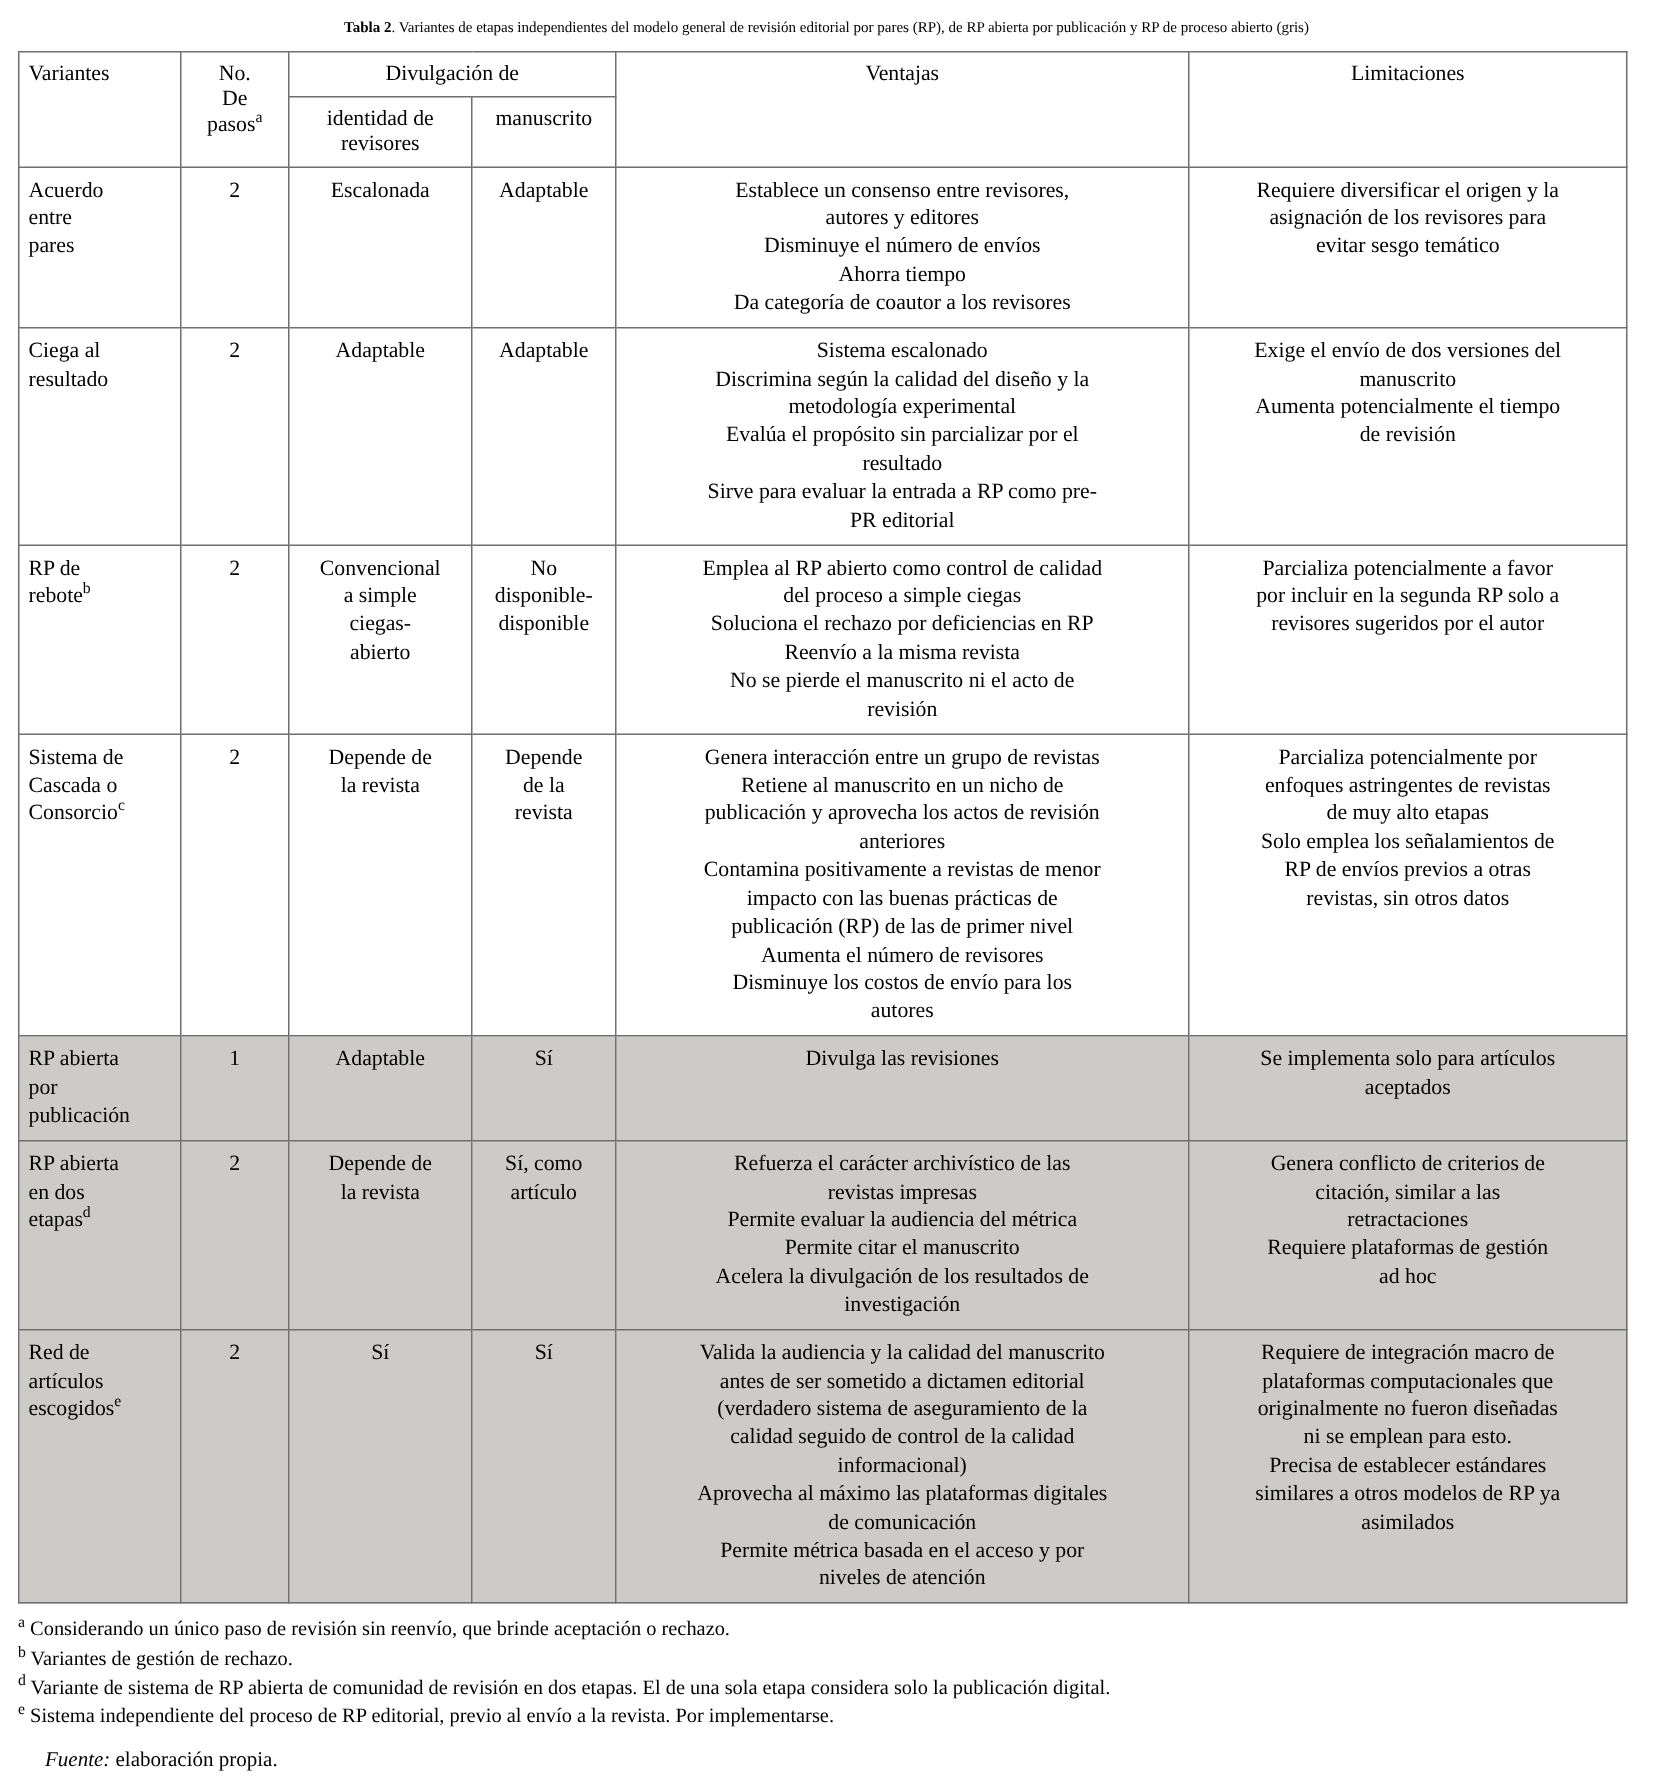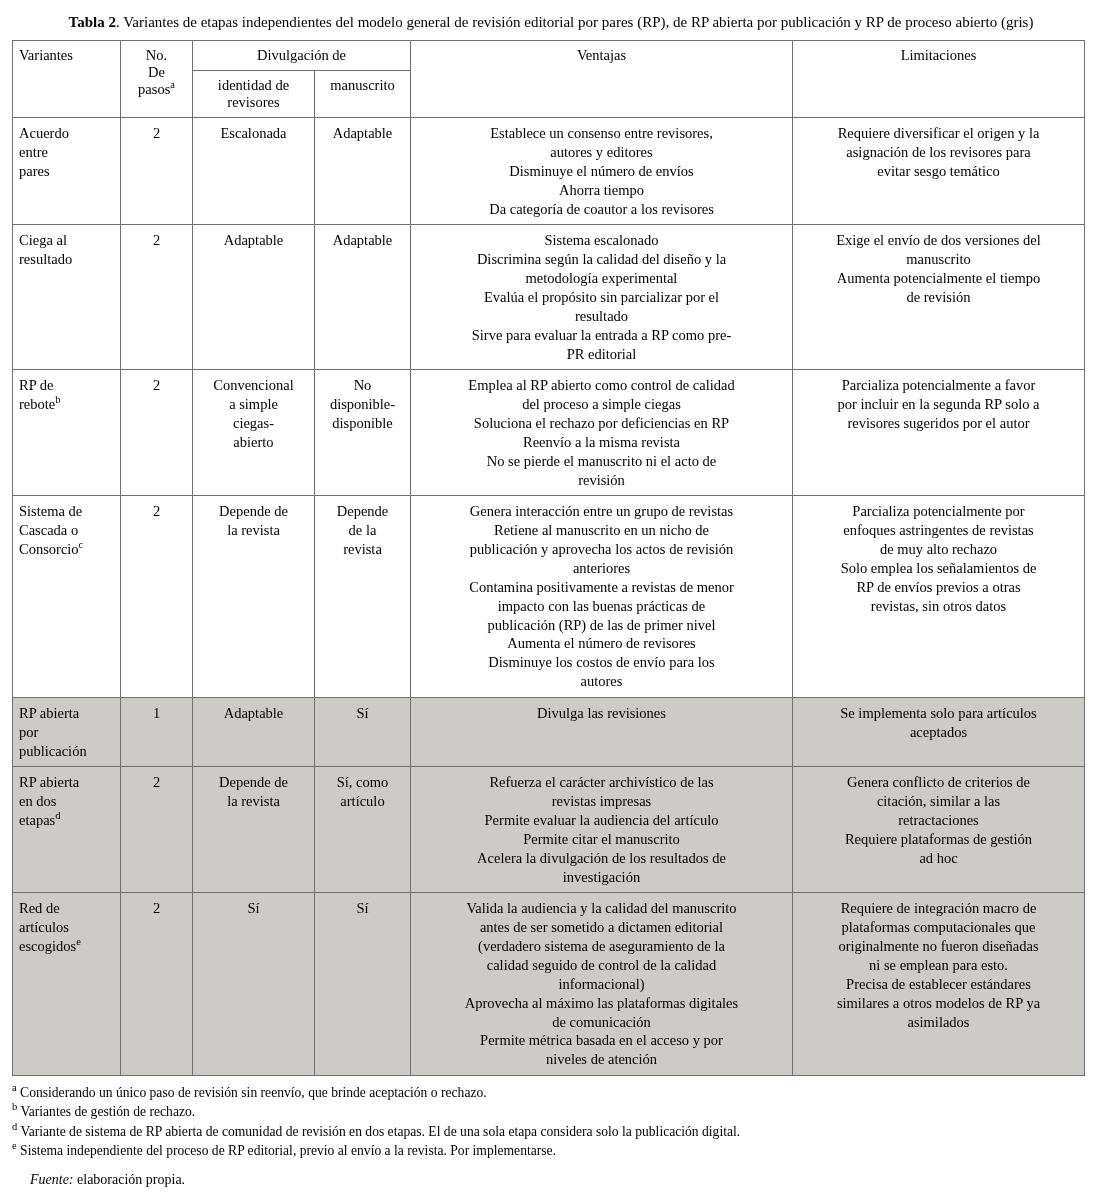--- a/index.html
+++ b/index.html
@@ -12,21 +12,21 @@
     font-family: "Liberation Serif", serif;
     color: #000000;
   }
   .page {
     width: 1102px;
     box-sizing: border-box;
     padding: 8px 12px 10px 12px;
   }
   .caption {
     text-align: center;
-    font-size: 15px;
+    font-size: 10px;
     line-height: 1.35;
     margin: 4px 0 8px 0;
   }
   .caption b { font-weight: bold; }
 
   table.t2 {
     border-collapse: collapse;
     width: 986px;
     table-layout: fixed;
     font-size: 14.5px;
@@ -219,21 +219,21 @@
             <span class="line">Contamina positivamente a revistas de menor</span>
             <span class="line">impacto con las buenas prácticas de</span>
             <span class="line">publicación (RP) de las de primer nivel</span>
             <span class="line">Aumenta el número de revisores</span>
             <span class="line">Disminuye los costos de envío para los</span>
             <span class="line">autores</span>
           </td>
           <td class="cell-c">
             <span class="line">Parcializa potencialmente por</span>
             <span class="line">enfoques astringentes de revistas</span>
-            <span class="line">de muy alto rechazo</span>
+            <span class="line">de muy alto etapas</span>
             <span class="line">Solo emplea los señalamientos de</span>
             <span class="line">RP de envíos previos a otras</span>
             <span class="line">revistas, sin otros datos</span>
           </td>
         </tr>
         <tr>
           <td class="cell-name gray">
             <span class="line">RP abierta</span>
             <span class="line">por</span>
             <span class="line">publicación</span>
@@ -264,21 +264,21 @@
             <span class="line">Depende de</span>
             <span class="line">la revista</span>
           </td>
           <td class="cell-c gray">
             <span class="line">Sí, como</span>
             <span class="line">artículo</span>
           </td>
           <td class="cell-c gray">
             <span class="line">Refuerza el carácter archivístico de las</span>
             <span class="line">revistas impresas</span>
-            <span class="line">Permite evaluar la audiencia del artículo</span>
+            <span class="line">Permite evaluar la audiencia del métrica</span>
             <span class="line">Permite citar el manuscrito</span>
             <span class="line">Acelera la divulgación de los resultados de</span>
             <span class="line">investigación</span>
           </td>
           <td class="cell-c gray">
             <span class="line">Genera conflicto de criterios de</span>
             <span class="line">citación, similar a las</span>
             <span class="line">retractaciones</span>
             <span class="line">Requiere plataformas de gestión</span>
             <span class="line it">ad hoc</span>

